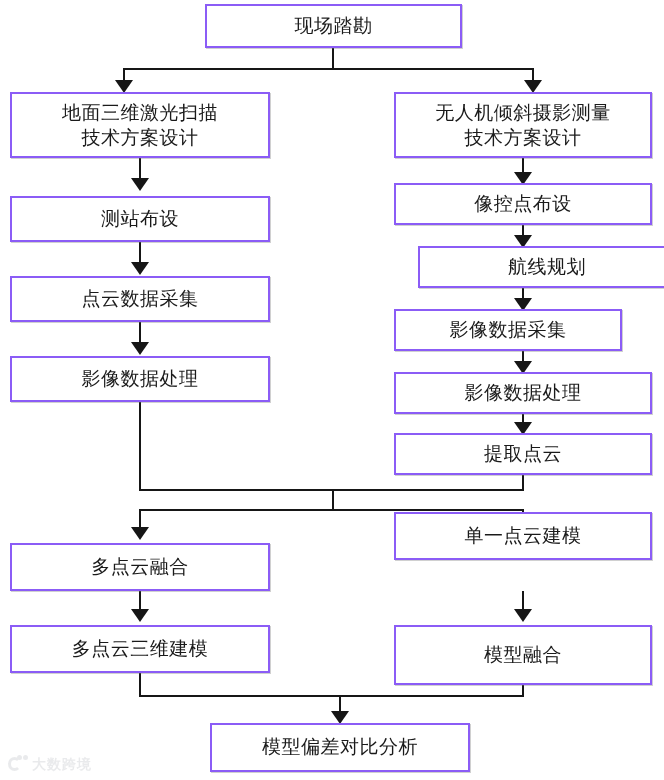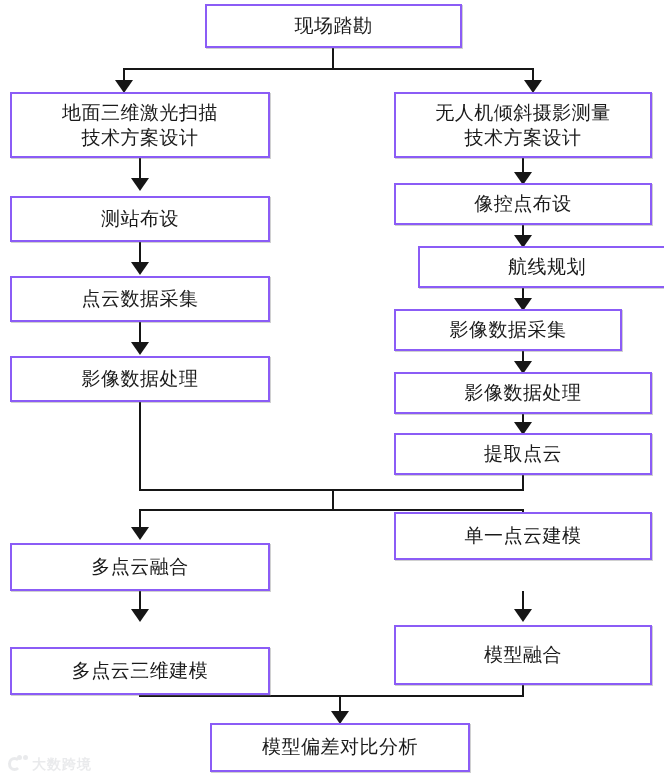--- a/index.html
+++ b/index.html
@@ -211,21 +211,21 @@
   <div class="vline" style="left:522px; top:509px; height:21px;"></div>
   <div class="arrowhead" style="left:514px; top:527px;"></div>
 
   <div class="node" style="left:10px; top:543px; width:260px; height:48px;">
     <span class="node-label">多点云融合</span>
   </div>
 
   <div class="vline" style="left:139px; top:591px; height:22px;"></div>
   <div class="arrowhead" style="left:131px; top:609px;"></div>
 
-  <div class="node" style="left:10px; top:647px; width:260px; height:48px;">
+  <div class="node" style="left:10px; top:625px; width:260px; height:48px;">
     <span class="node-label">多点云三维建模</span>
   </div>
 
   <div class="node" style="left:394px; top:512px; width:258px; height:48px;">
     <span class="node-label">单一点云建模</span>
   </div>
 
   <div class="vline" style="left:522px; top:591px; height:22px;"></div>
   <div class="arrowhead" style="left:514px; top:609px;"></div>
 

